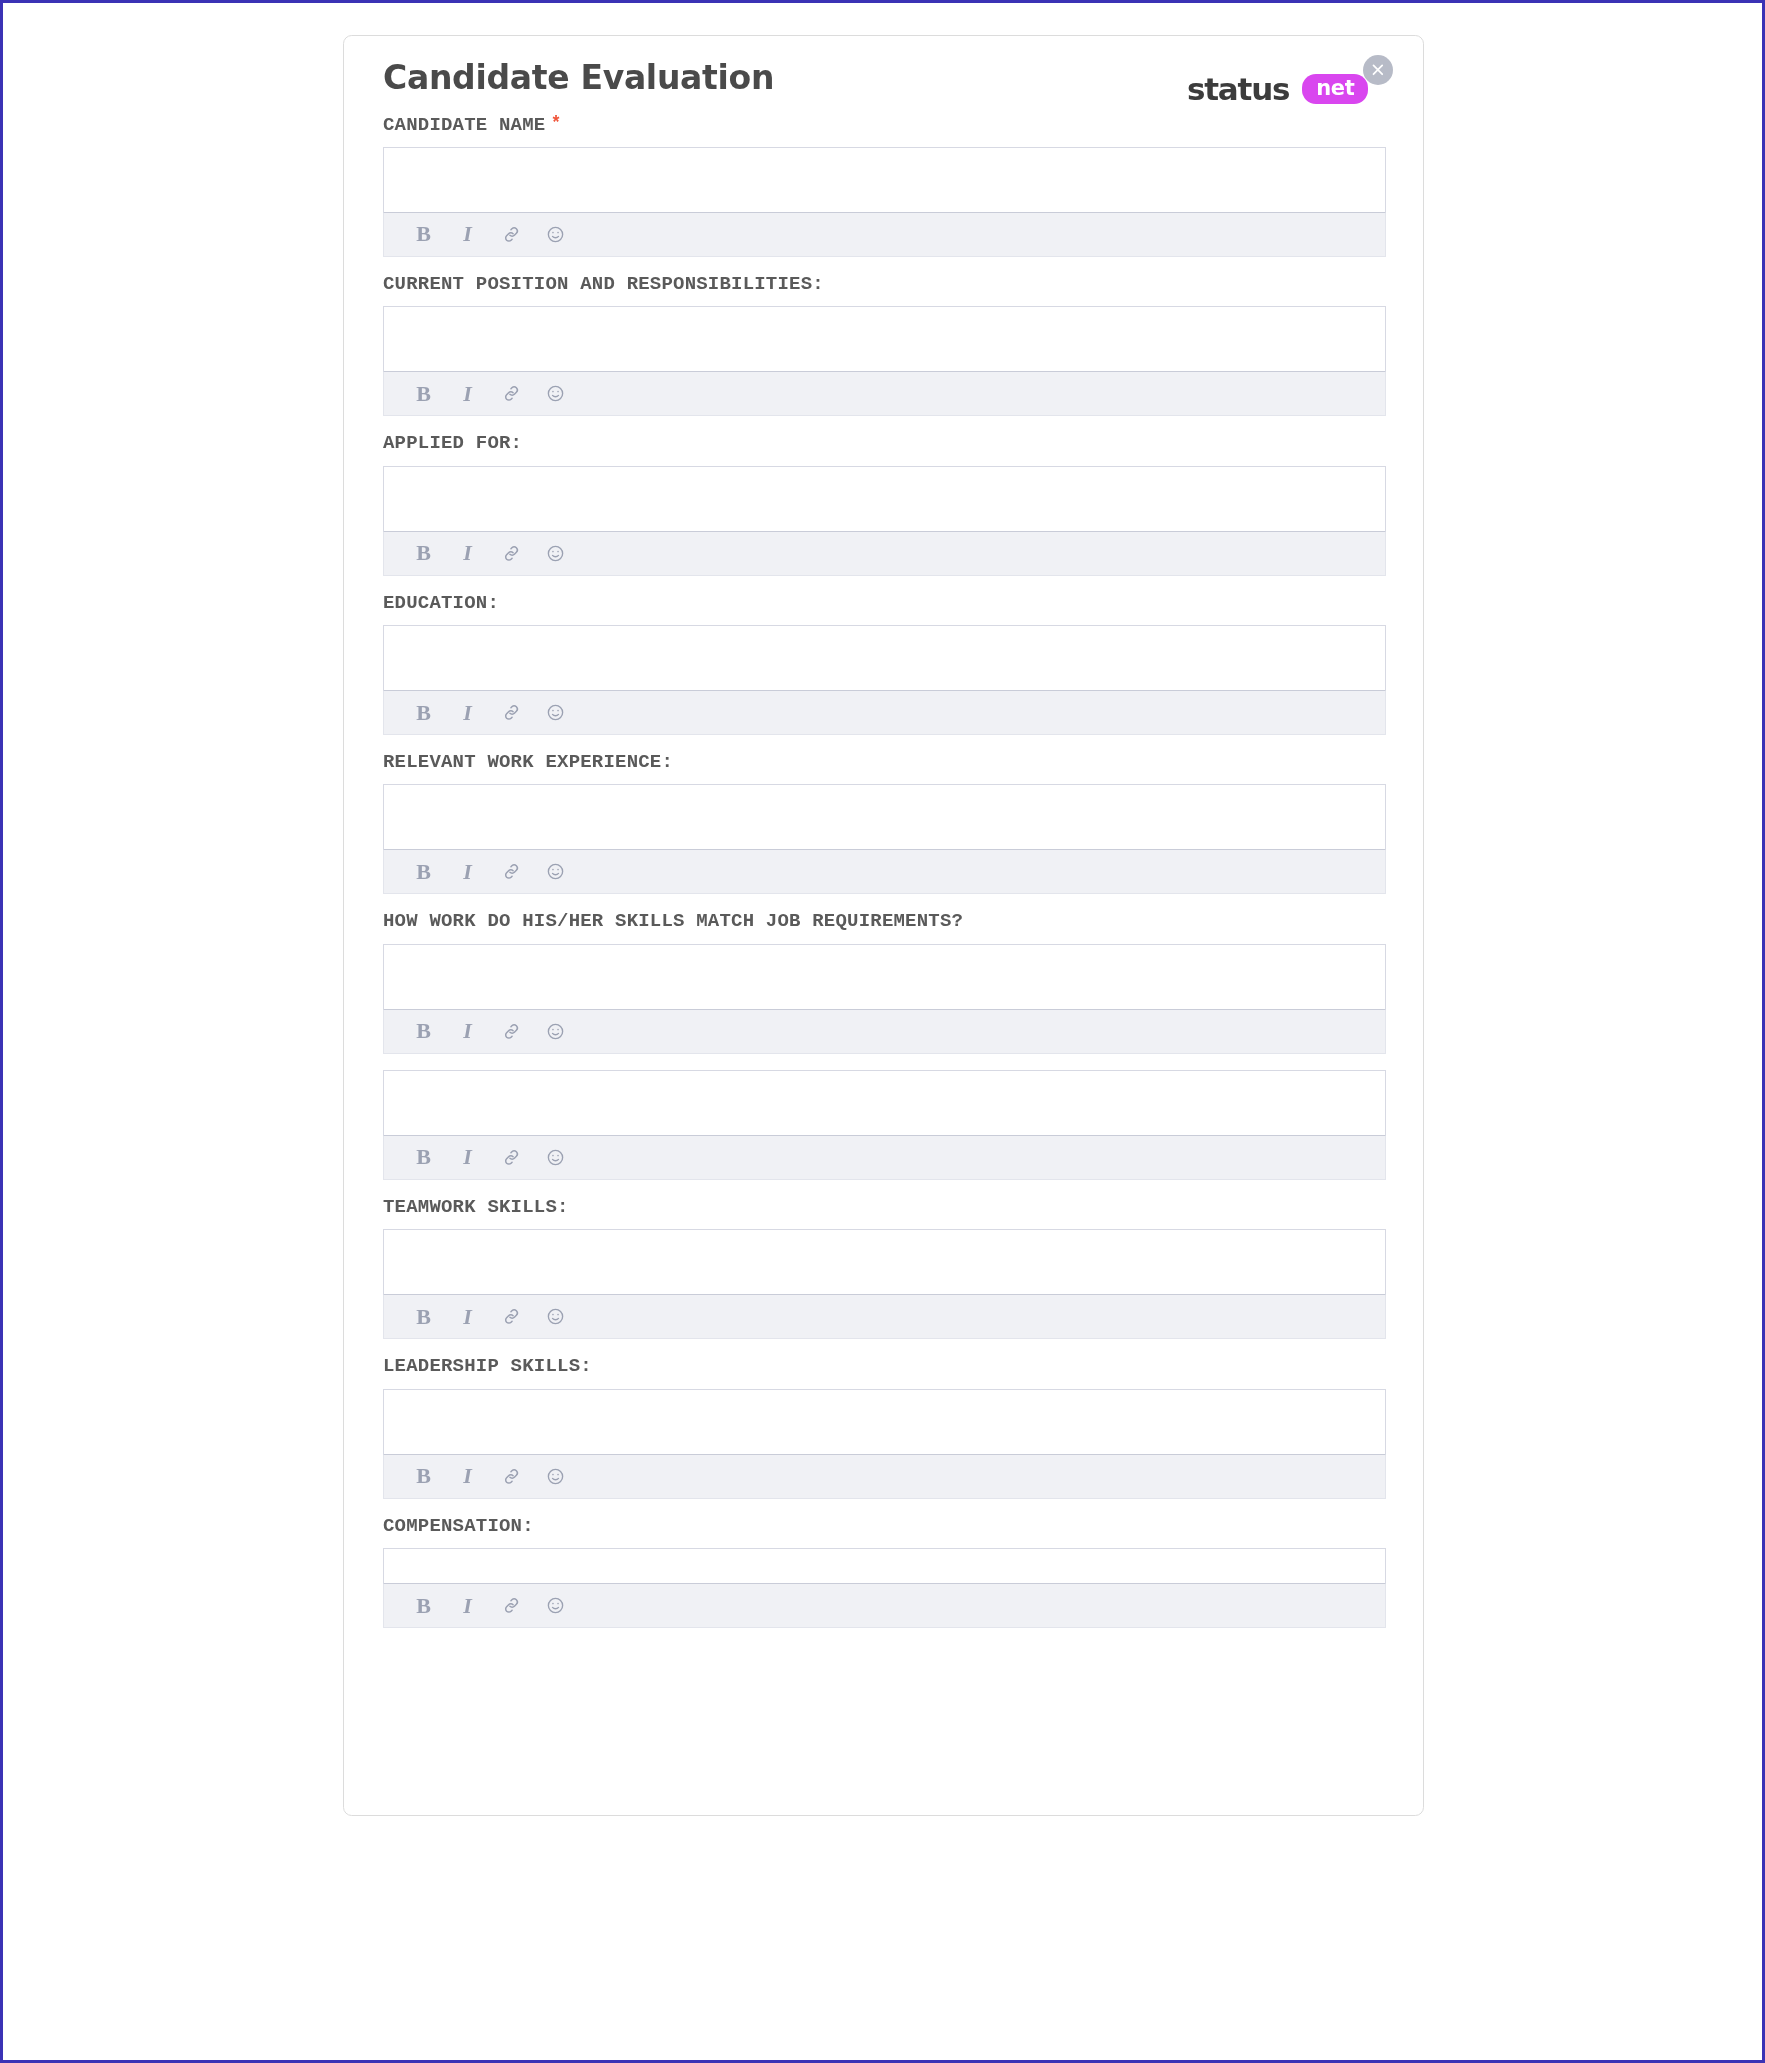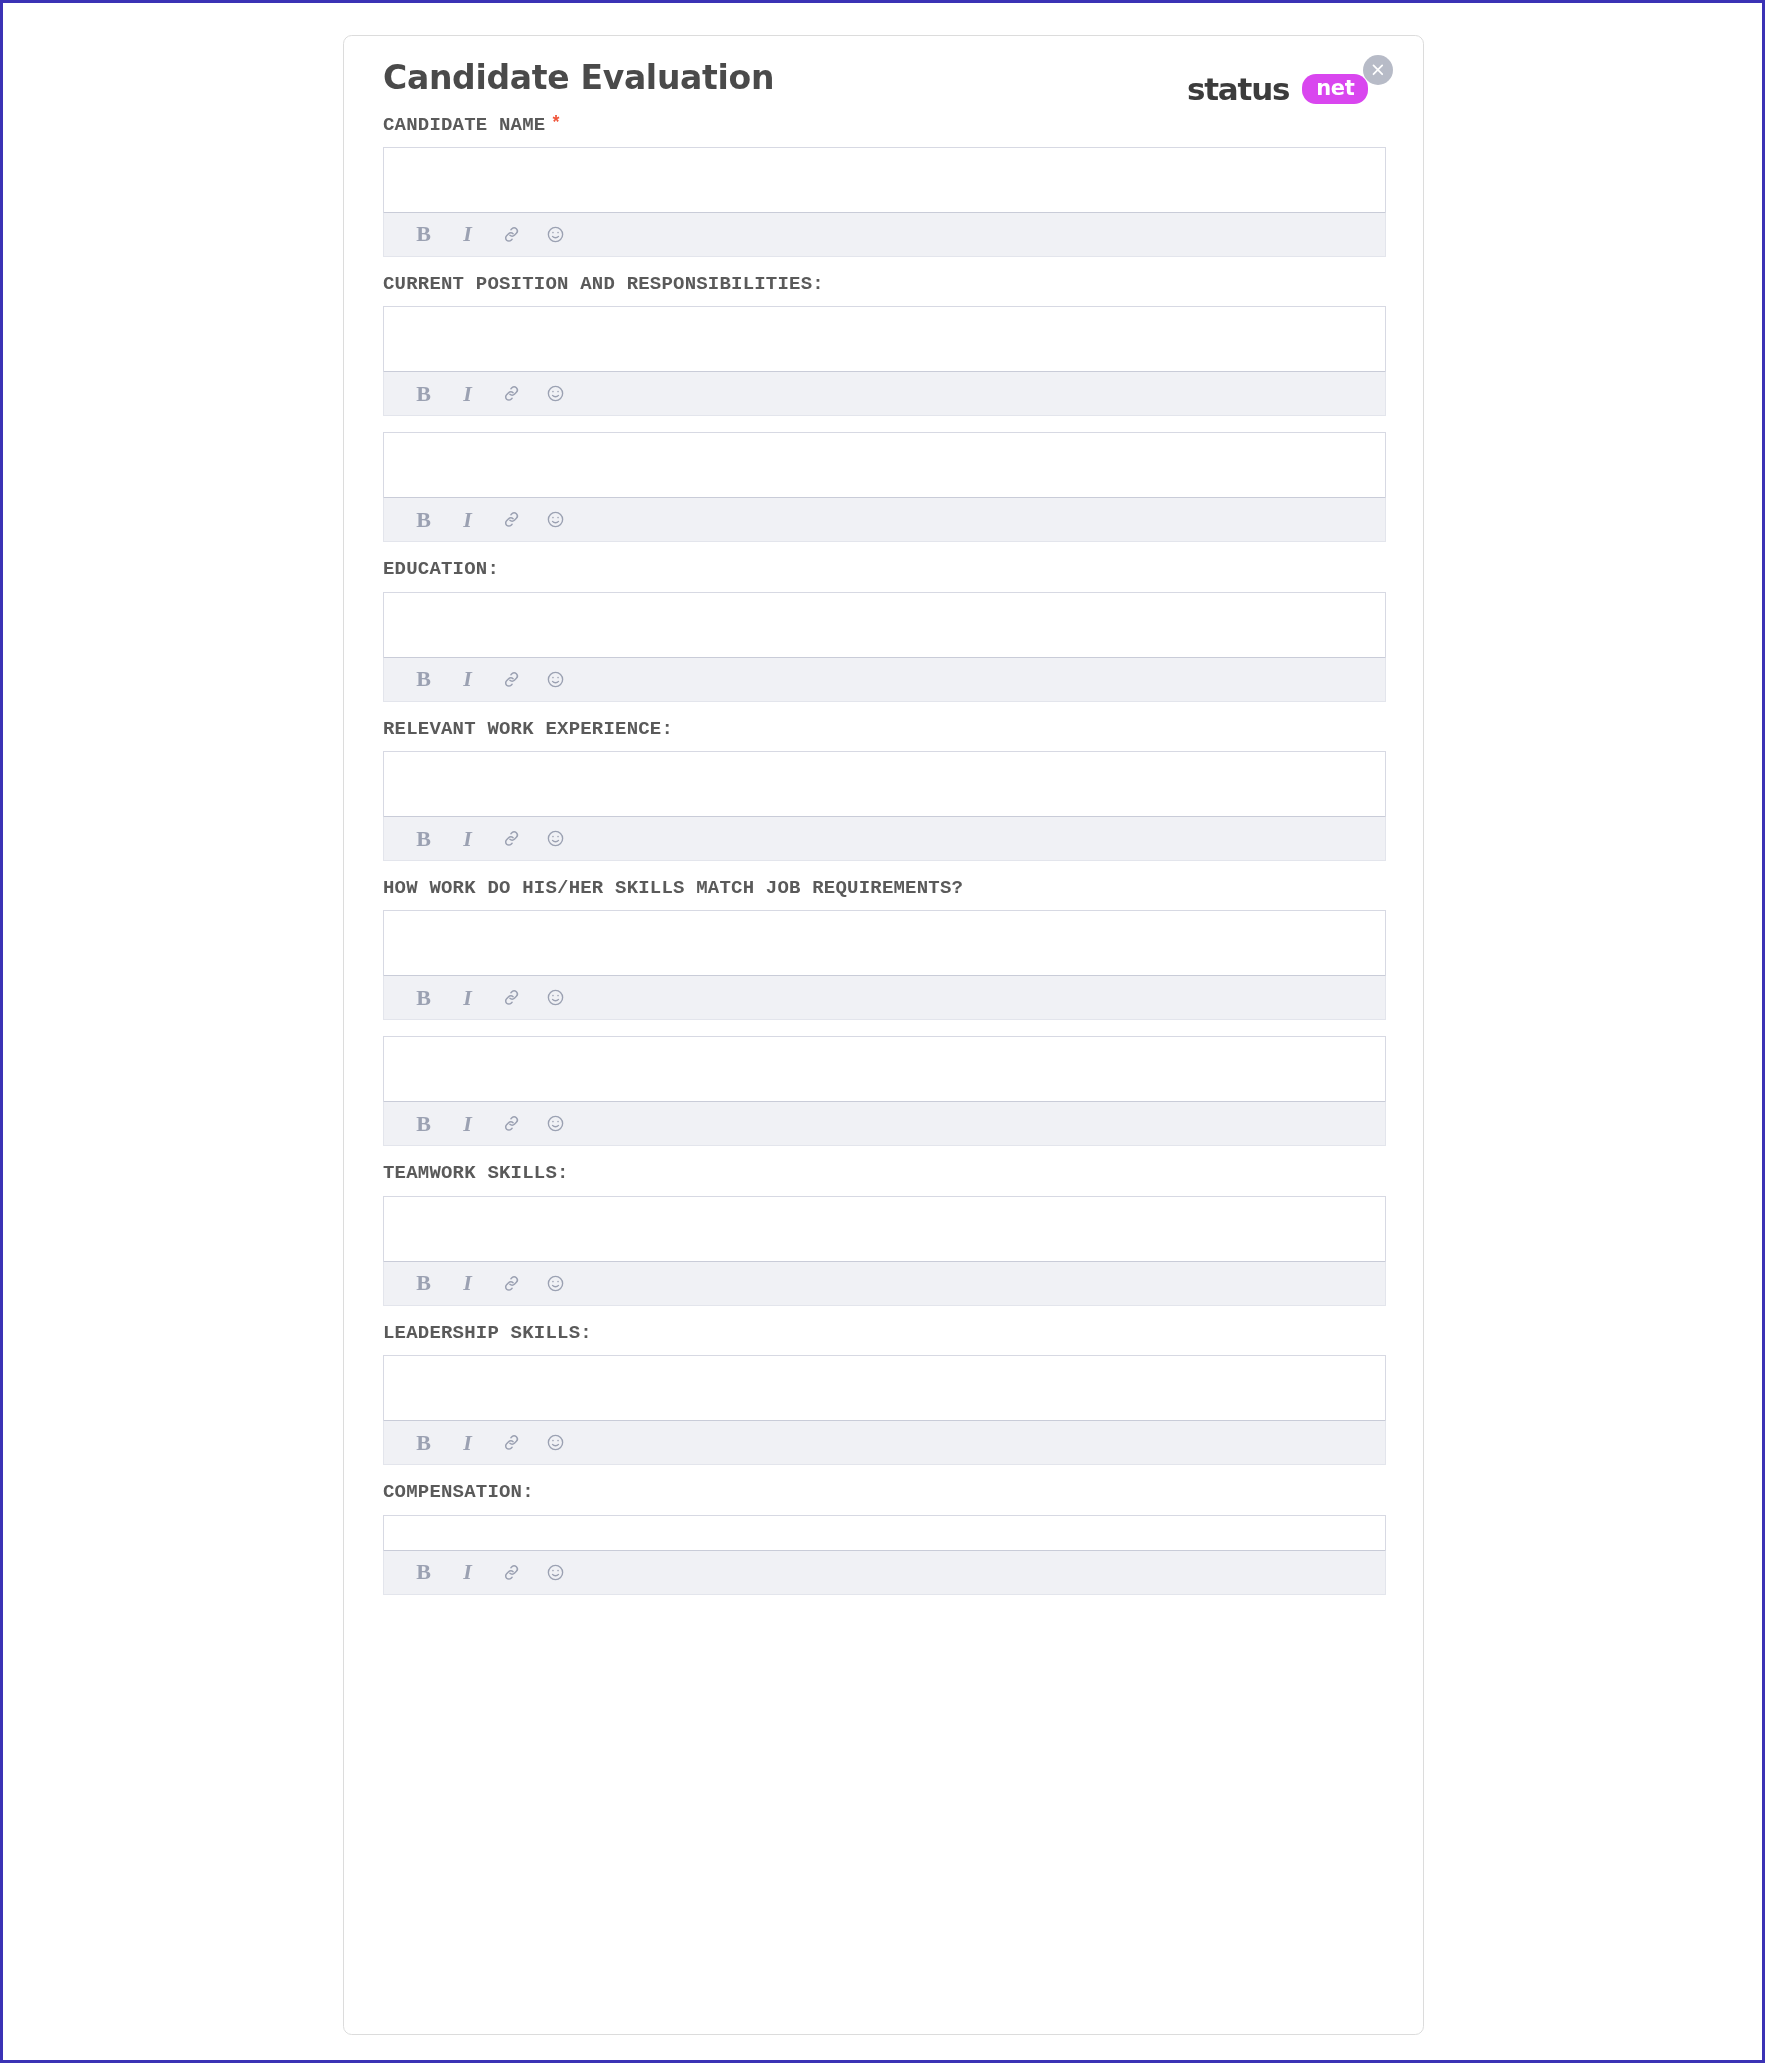--- a/index.html
+++ b/index.html
@@ -19,21 +19,21 @@
     border: 3.5px solid #3b32b5;
     background: #ffffff;
   }
 
   
   #form-card {
     position: absolute;
     left: 340px;
     top: 32px;
     width: 1081px;
-    height: 2000px;
+    height: 1781px;
     background: #ffffff;
     border: 1.7px solid #dcdcdc;
     border-radius: 8.7px;
     overflow: hidden;
   }
 
   .card-inner {
     padding: 24.5px 39px 0 39px;
   }
 
@@ -230,20 +230,23 @@
           <circle cx="12" cy="12" r="9"></circle>
           <circle cx="8.8" cy="9.6" r="1" fill="currentColor" stroke="none"></circle>
           <circle cx="15.2" cy="9.6" r="1" fill="currentColor" stroke="none"></circle>
           <path d="M8.2 14.4a5 5 0 0 0 7.6 0" stroke-linecap="round"></path>
         </svg>
       </div>
     </div>
   </div>
 
   <div class="field-block">
+    <div class="field-label">
+      <span>APPLIED FOR:</span>
+    </div>
     <div class="input-box" contenteditable="false" style=""></div>
     <div class="rte-toolbar">
       <div class="rte-btn bold">B</div>
       <div class="rte-btn italic">I</div>
       <div class="rte-btn">
         <svg width="19" height="19" viewBox="0 0 24 24" fill="none" stroke="currentColor" stroke-width="1.9" stroke-linecap="round">
           <path d="M10 13a4 4 0 0 0 5.66 0l2.5-2.5a4 4 0 0 0-5.66-5.66l-1.2 1.2"></path>
           <path d="M14 11a4 4 0 0 0-5.66 0l-2.5 2.5a4 4 0 1 0 5.66 5.66l1.2-1.2"></path>
         </svg>
       </div>

